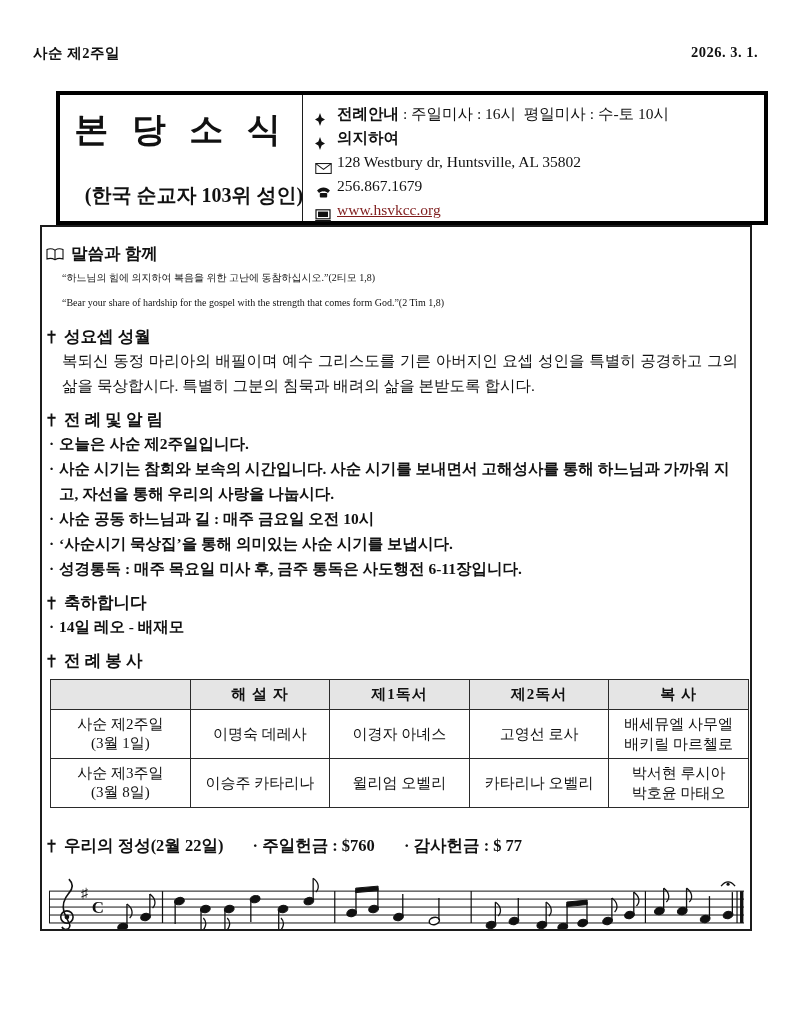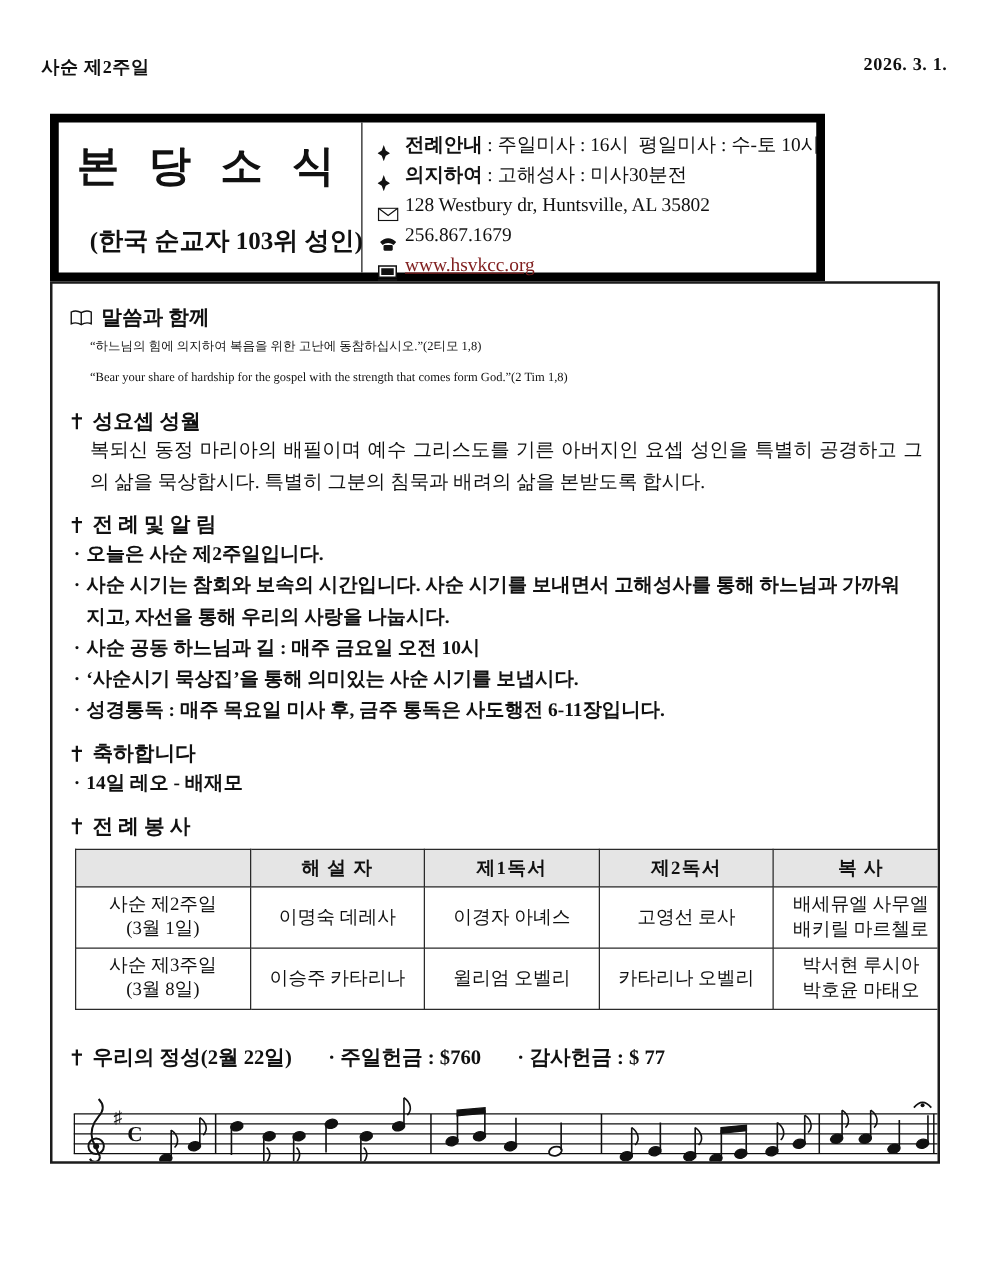--- a/index.html
+++ b/index.html
@@ -4,35 +4,35 @@
 <style>
   html,body{margin:0;padding:0;background:#fff;}
   .page{
     position:relative;width:791px;height:1023px;background:#ffffff;
     font-family:"Liberation Serif","DejaVu Serif",serif;color:#111;overflow:hidden;
   }
   
   .topline{position:absolute;left:33px;right:33px;top:44px;display:flex;justify-content:space-between;
     font-size:14.5px;font-weight:600;letter-spacing:.5px;}
   
-  .masthead{position:absolute;left:40px;top:91px;width:620px;height:134px;border:7px solid #000000;
+  .masthead{position:absolute;left:56px;top:91px;width:712px;height:134px;border:4px solid #000000;
     box-sizing:border-box;display:flex;}
   .mast-left{width:243px;border-right:1.5px solid #1c1c1c;box-sizing:border-box;
     display:flex;flex-direction:column;justify-content:space-between;align-items:center;padding:10px 4px 12px;}
   .mast-title{font-family:"Liberation Sans","DejaVu Sans",sans-serif;font-weight:bold;
     font-size:34px;letter-spacing:7px;white-space:nowrap;margin-top:2px;}
   .mast-sub{font-family:Liberation Serif, serif;font-weight:bold;font-size:20px;white-space:nowrap;margin-left:26px;}
   .mast-right{flex:1;padding:7px 6px 6px 12px;display:flex;flex-direction:column;justify-content:space-between;}
   .info-row{display:flex;align-items:flex-end;font-size:15.5px;white-space:pre;line-height:24px;}
   .info-row .ic{width:22px;display:inline-flex;justify-content:flex-start;align-items:center;flex:0 0 22px;}
   .info-label{font-family:"Liberation Sans","DejaVu Sans",sans-serif;font-weight:bold;font-size:15.5px;}
   .weblink{text-decoration:underline;cursor:pointer;}
   
   .bodybox{position:absolute;left:40px;top:225px;width:712px;height:706px;border:2px solid #1c1c1c;
-    box-sizing:border-box;padding:14px 12px 10px 14px;overflow:hidden;}
+    box-sizing:border-box;padding:14px 12px 10px 4px;overflow:hidden;}
   .sec-title{display:flex;align-items:center;gap:7px;font-weight:bold;font-size:16.5px;margin-top:11px;line-height:22px;}
   .sec-title:first-child{margin-top:2px;}
   .indent{padding-left:16px;}
   .line{font-size:10px;line-height:25px;white-space:pre-wrap;}
   .para{font-size:15.5px;line-height:25px;padding-left:16px;text-align:justify;}
   .bullet{position:relative;padding-left:13px;font-size:15.5px;line-height:25px;font-weight:bold;}
   .bullet::before{content:"·";position:absolute;left:3px;font-weight:bold;}
   
   .roster{border-collapse:collapse;margin:7px 0 0 4px;width:699px;table-layout:fixed;}
   .roster th,.roster td{border:1.4px solid #2a2a2a;text-align:center;vertical-align:middle;
@@ -70,21 +70,21 @@
           <svg class="icon-svg" width="10" height="13" viewBox="0 0 10 13">
               <path d="M5 0 L6.6 4.4 L10 6.5 L6.6 8.6 L5 13 L3.4 8.6 L0 6.5 L3.4 4.4 Z" fill="#111"></path>
             </svg>
         </span><span class="info-label">전례안내</span><span> : 주일미사 : 16시  평일미사 : 수-토 10시</span>
       </div>
       <div class="info-row">
         <span class="ic">
           <svg class="icon-svg" width="10" height="13" viewBox="0 0 10 13">
               <path d="M5 0 L6.6 4.4 L10 6.5 L6.6 8.6 L5 13 L3.4 8.6 L0 6.5 L3.4 4.4 Z" fill="#111"></path>
             </svg>
-        </span><span class="info-label">의지하여</span><span> : 고해성사 : 미사30분전</span>
+        </span><span class="info-label">의지하여</span>
       </div>
       <div class="info-row">
         <span class="ic">
           <svg class="icon-svg" width="17" height="11" viewBox="0 0 18 12">
               <rect x="0.6" y="0.6" width="16.8" height="10.8" fill="#fff" stroke="#111" stroke-width="1.1"></rect>
               <path d="M0.6 0.6 L9 7 L17.4 0.6" fill="none" stroke="#111" stroke-width="1.1"></path>
             </svg>
         </span><span>128 Westbury dr, Huntsville, AL 35802</span>
       </div>
       <div class="info-row">

